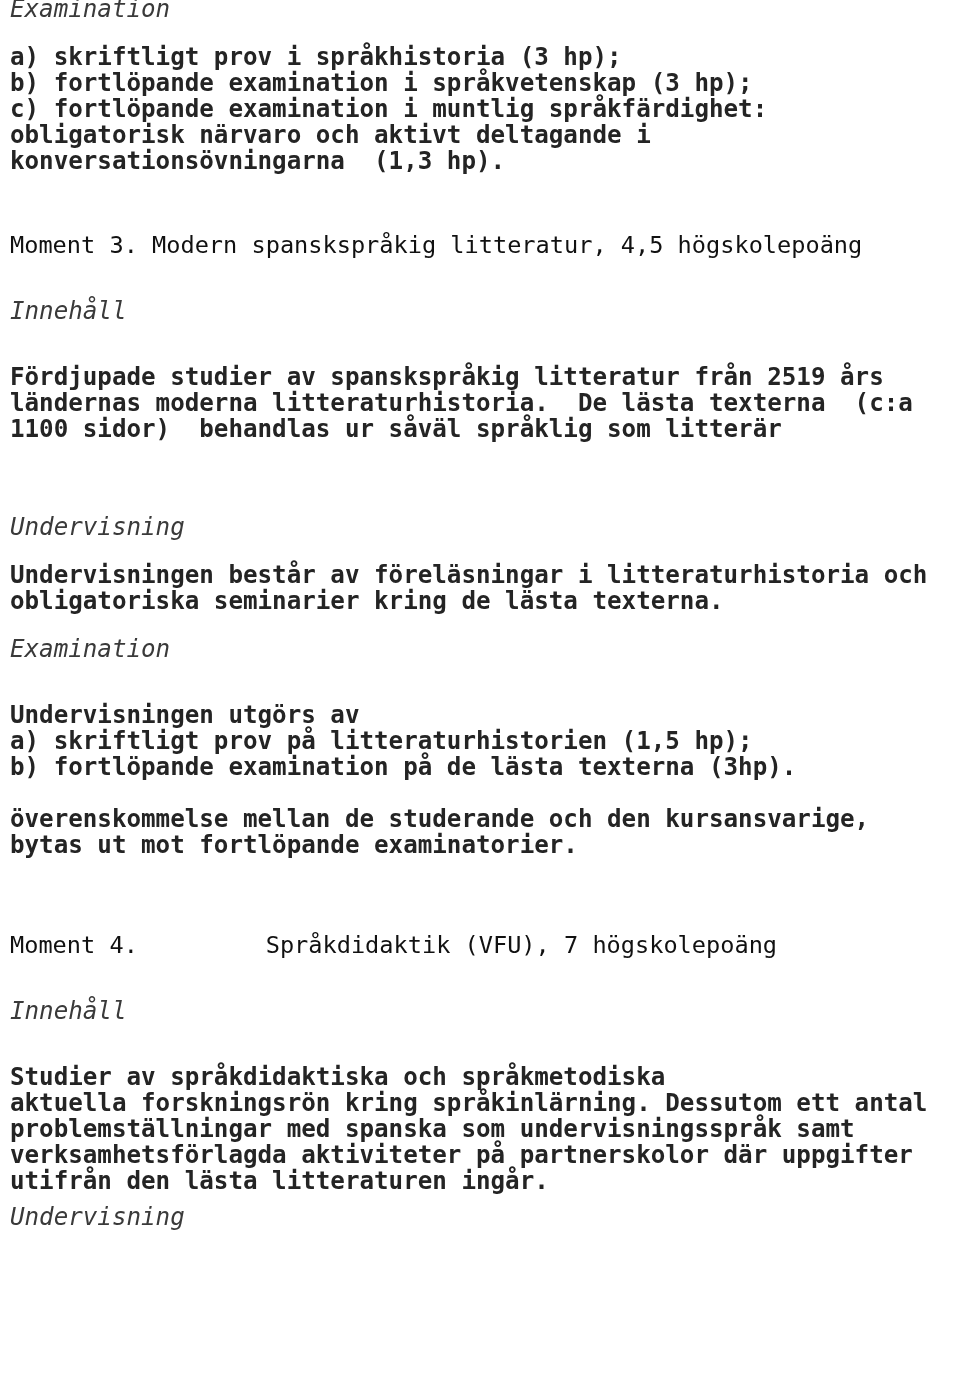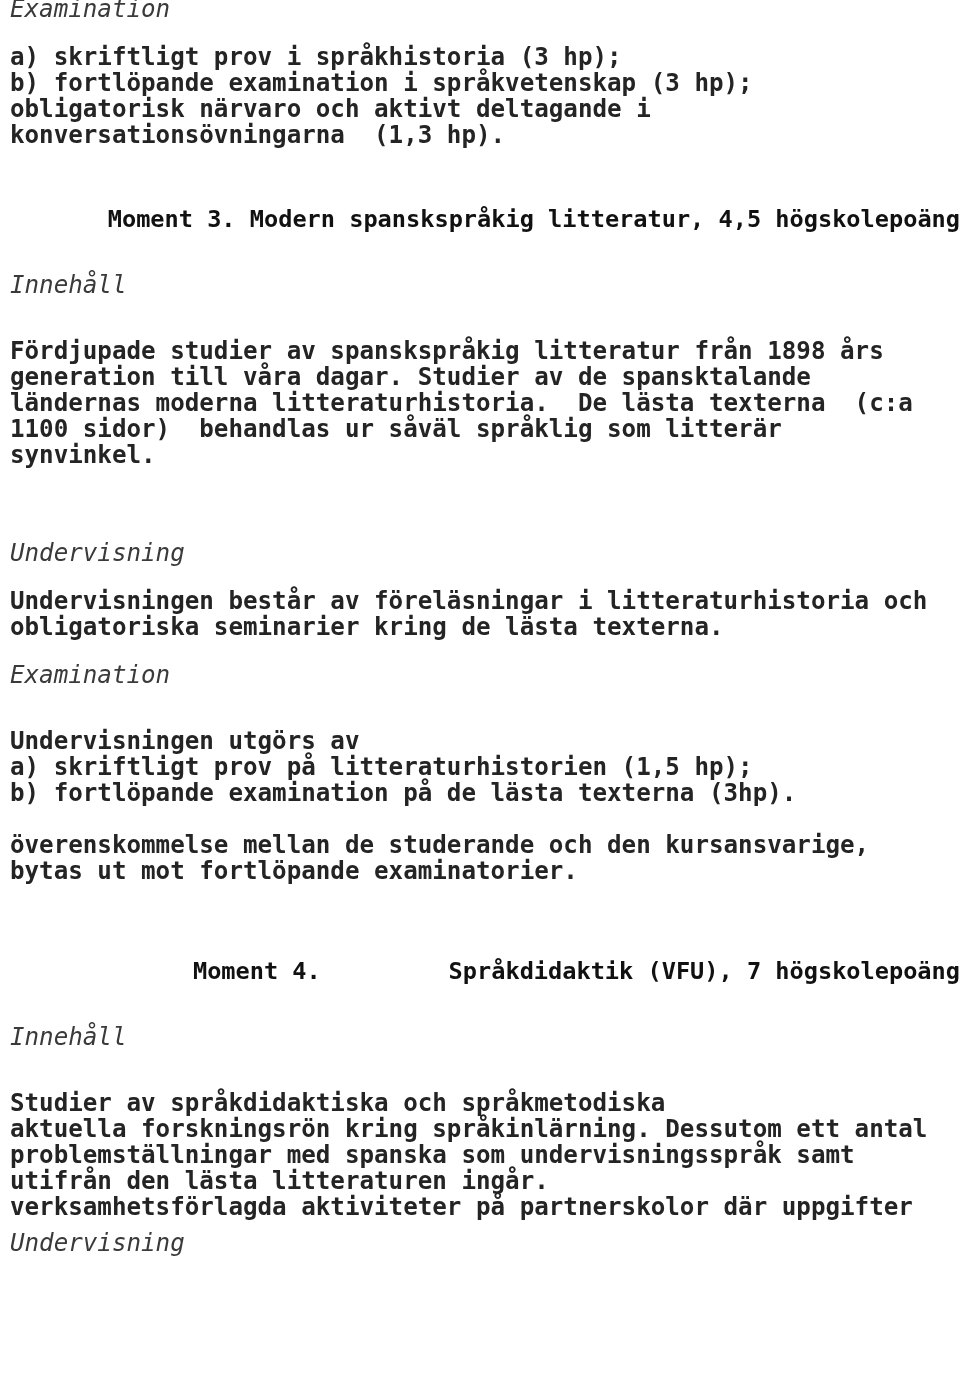--- a/index.html
+++ b/index.html
@@ -34,24 +34,23 @@
     white-space: pre;
     letter-spacing: 0px;
     font-family: "DejaVu Sans Mono", "Liberation Mono", monospace;
   }
   .sect-head {
     font-style: italic;
     font-weight: normal;
     color: #3a3a3a;
   }
   .moment-head {
-    font-weight: bold;
+    font-weight: normal;
     color: #111111;
     font-size: 23.6px;
-    text-align: right;
   }
   .body-line {
     font-weight: bold;
   }
   .blank {
     font-size: 24.2px;
     line-height: 26px;
     height: 26px;
   }
   .gap-sm { height: 22px; }
@@ -62,34 +61,33 @@
 </head>
 <body>
 
 <div class="page">
   <div class="doc">
 
     <div class="line sect-head">Examination</div>
     <div class="blank gap-sm"></div>
     <div class="line body-line">a) skriftligt prov i språkhistoria (3 hp);</div>
     <div class="line body-line">b) fortlöpande examination i språkvetenskap (3 hp);</div>
+    <div class="line body-line">c) fortlöpande examination i muntlig språkfärdighet:</div>
     <div class="line body-line">obligatorisk närvaro och aktivt deltagande i</div>
     <div class="line body-line">konversationsövningarna  (1,3 hp).</div>
 
     <div class="blank gap-lg"></div>
 
     <div class="line moment-head">Moment 3. Modern spanskspråkig litteratur, 4,5 högskolepoäng</div>
     <div class="blank gap-md"></div>
     <div class="line sect-head">Innehåll</div>
     <div class="blank gap-md"></div>
-    <div class="line body-line">Fördjupade studier av spanskspråkig litteratur från 1898 års</div>
-    <div class="line body-line">generation till våra dagar. Studier av de spansktalande</div>
+    <div class="line body-line">Fördjupade studier av spanskspråkig litteratur från 2519 års</div>
     <div class="line body-line">ländernas moderna litteraturhistoria.  De lästa texterna  (c:a</div>
     <div class="line body-line">1100 sidor)  behandlas ur såväl språklig som litterär</div>
-    <div class="line body-line">synvinkel.</div>
 
     <div class="blank gap-xl"></div>
 
     <div class="line sect-head">Undervisning</div>
     <div class="blank gap-sm"></div>
     <div class="line body-line">Undervisningen består av föreläsningar i litteraturhistoria och</div>
     <div class="line body-line">obligatoriska seminarier kring de lästa texterna.</div>
 
     <div class="blank gap-sm"></div>
 
@@ -106,21 +104,21 @@
 
     <div class="blank" style="height:74px"></div>
 
     <div class="line moment-head">Moment 4.         Språkdidaktik (VFU), 7 högskolepoäng</div>
     <div class="blank gap-md"></div>
     <div class="line sect-head">Innehåll</div>
     <div class="blank gap-md"></div>
     <div class="line body-line">Studier av språkdidaktiska och språkmetodiska</div>
     <div class="line body-line">aktuella forskningsrön kring språkinlärning. Dessutom ett antal</div>
     <div class="line body-line">problemställningar med spanska som undervisningsspråk samt</div>
+    <div class="line body-line">verksamhetsförlagda aktiviteter på partnerskolor där uppgifter</div>
     <div class="line body-line">utifrån den lästa litteraturen ingår.</div>
-    <div class="line body-line">verksamhetsförlagda aktiviteter på partnerskolor där uppgifter</div>
 
     <div class="blank" style="height:10px"></div>
 
     <div class="line sect-head">Undervisning</div>
 
   </div>
 </div>
 
 </body></html>

